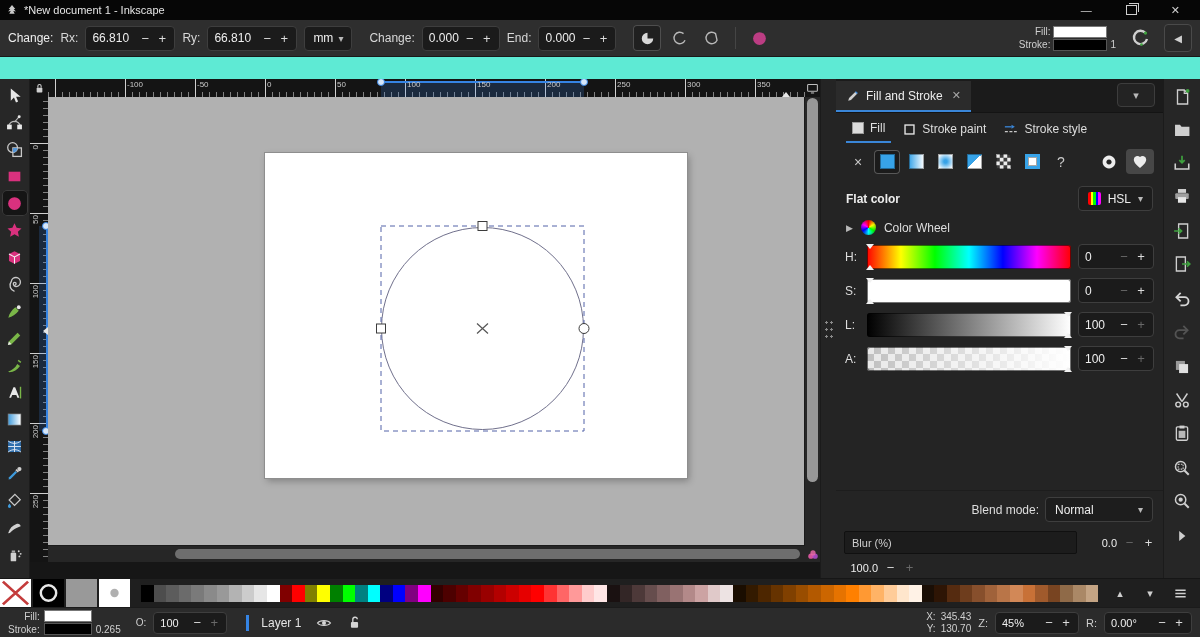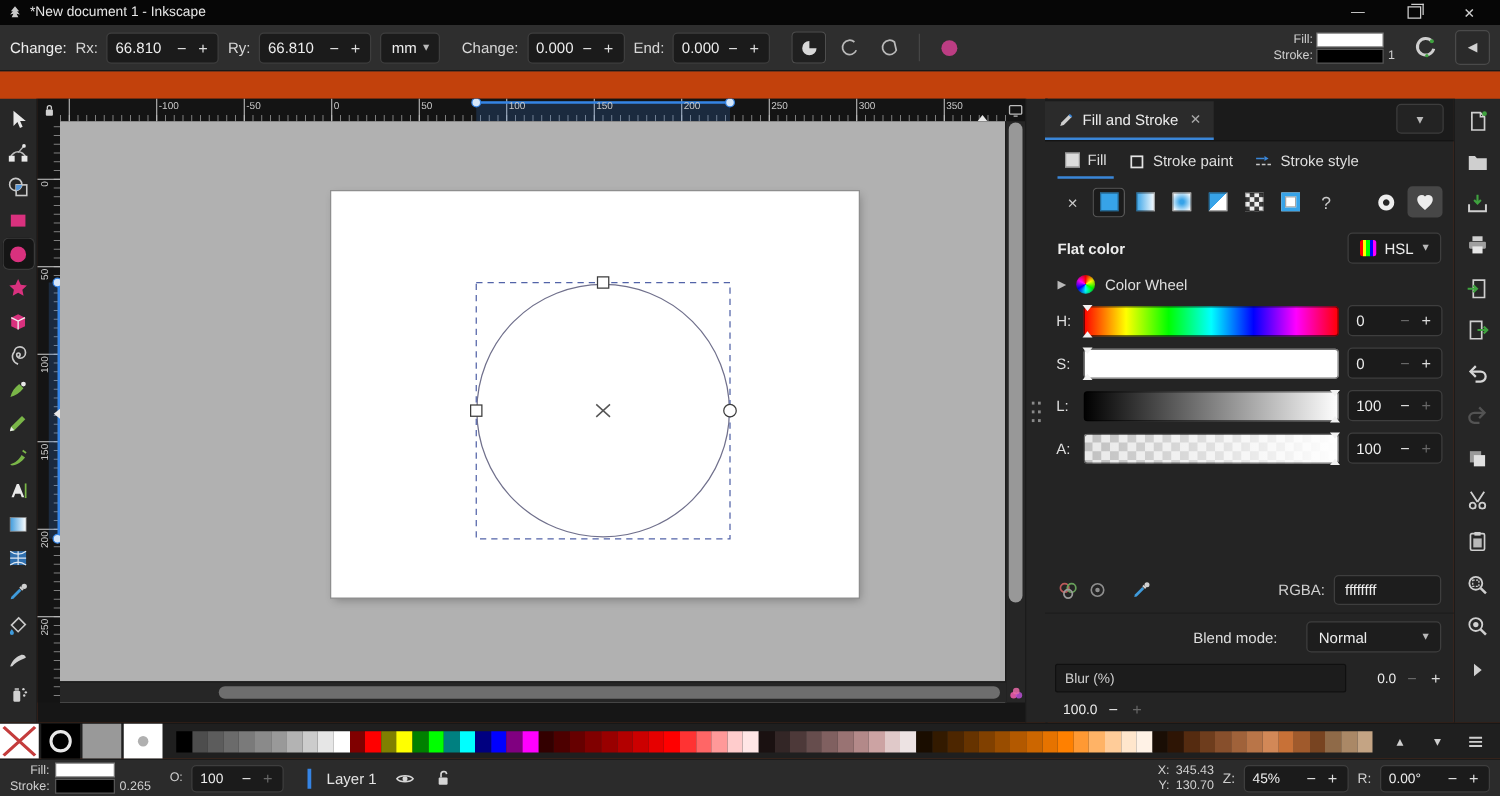--- a/index.html
+++ b/index.html
@@ -1,17 +1,17 @@
 <!DOCTYPE html>
 <html><head>
 <meta charset="utf-8">
 <style>
   html,body{margin:0;padding:0;background:#000;}
   body{width:1200px;height:637px;overflow:hidden;font-family:"Liberation Sans","DejaVu Sans",sans-serif;}
-  .app{position:relative;width:1200px;height:637px;background:#c2410c;color:#ddd;overflow:hidden;}
+  .app{position:relative;width:1200px;height:637px;background:#5eead4;color:#ddd;overflow:hidden;}
   svg{display:block}
   .dim{color:#686868 !important;}
 
   
   .titlebar{height:20px;background:#060606;display:flex;align-items:center;padding:0 6px;font-size:11px;color:#e6e6e6;}
   .titlebar .logo{margin-right:6px;}
   .winbtns{margin-left:auto;display:flex;align-items:center;gap:34px;padding-right:14px;font-size:11px;color:#cfcfcf;}
   .restore-box{width:9px;height:8px;border:1px solid #cfcfcf;position:relative;background:#060606;}
   .restore-box::before{content:"";position:absolute;left:2px;top:-3px;width:9px;height:8px;border:1px solid #cfcfcf;border-bottom:none;border-left:none;}
 
@@ -122,21 +122,21 @@
   .sbar-l{background:linear-gradient(to right,#000,#fff);}
   .sbar-a{background:linear-gradient(to right,rgba(255,255,255,0),#fff),conic-gradient(#c0c0c0 0 25%,#e9e9e9 0 50%,#c0c0c0 0 75%,#e9e9e9 0);background-size:100% 100%,14px 14px;}
   .mark{position:absolute;top:0;bottom:0;width:0;}
   .mark::before{content:"";position:absolute;top:-1px;left:-4px;border:4px solid transparent;border-top:5px solid #f2f2f2;}
   .mark::after{content:"";position:absolute;bottom:-1px;left:-4px;border:4px solid transparent;border-bottom:5px solid #f2f2f2;}
   .mark.l{left:3px}.mark.r{right:3px}
   .spin.sm{width:76px;flex:none;}
   .pfill{flex:1;}
   .rgbarow{display:flex;align-items:center;gap:7px;padding:6px 10px;flex:none;}
   .rgba-input{width:86px;height:24px;box-sizing:border-box;background:#1d1d1d;border:1px solid #3e3e3e;border-radius:4px;display:flex;align-items:center;padding:0 8px;color:#ededed;}
-  .blendrow{display:flex;align-items:center;justify-content:flex-end;gap:23px;padding:6px 10px;flex:none;border-top:1px solid #1d1d1d;}
+  .blendrow{display:flex;align-items:center;justify-content:flex-end;gap:6px;padding:6px 10px;flex:none;border-top:1px solid #1d1d1d;}
   .blenddd{width:108px;height:25px;box-sizing:border-box;background:#1d1d1d;border:1px solid #3e3e3e;border-radius:4px;display:flex;align-items:center;padding:0 9px;color:#ededed;}
   .blenddd .cd{margin-left:auto;font-size:10px;color:#b9b9b9;}
   .fxrow{display:flex;align-items:center;gap:6px;padding:3px 8px;flex:none;}
   .fxbar{flex:1;height:23px;box-sizing:border-box;background:#1c1c1c;border:1px solid #101010;border-radius:2px;display:flex;align-items:center;padding:0 7px;color:#cfcfcf;font-size:11px;position:relative;overflow:hidden;}
   .fxbar .fillblue{position:absolute;inset:0;background:#1f63b8;}
   .fxbar span{position:relative;}
   .fxval{width:34px;text-align:right;color:#ededed;font-size:11px;}
   .fxpm{width:13px;text-align:center;color:#dcdcdc;font-size:13px;}
 
   
@@ -565,40 +565,20 @@
             <i class="mark r"></i>
           </div>
         <div class="spin sm">
           <span class="val">100</span>
           <span class="minus">−</span>
           <span class="plus dim">+</span>
         </div>
       </div>
     </div>
     <div class="pfill"></div>
-    <div class="rgbarow">
-      <svg viewBox="0 0 16 16" width="17" height="17">
-          <circle cx="5.4" cy="6" r="3.2" fill="none" stroke="#bb5a5a" stroke-width="1.3"></circle>
-          <circle cx="10.6" cy="6" r="3.2" fill="none" stroke="#67a05a" stroke-width="1.3"></circle>
-          <circle cx="8" cy="10.4" r="3.2" fill="none" stroke="#9a9a9a" stroke-width="1.3"></circle>
-        </svg>
-      <svg viewBox="0 0 16 16" width="16" height="16">
-          <circle cx="8" cy="8" r="5" fill="none" stroke="#8e8e8e" stroke-width="1.3"></circle>
-          <circle cx="8" cy="8" r="1.8" fill="#8e8e8e"></circle>
-        </svg>
-      <svg viewBox="0 0 16 16" width="16" height="16" style="margin-left:12px">
-          <path d="M2.4 13.6l.5-2 6-6 1.5 1.5-6 6z" fill="#3f9bdc"></path>
-          <path d="M9.4 4.4l2.2 2.2" stroke="#d0d0d0" stroke-width="1.6"></path>
-          <circle cx="12.6" cy="3.8" r="2" fill="#d0d0d0"></circle>
-        </svg>
-      <span style="margin-left:auto;color:#cfcfcf">RGBA:</span>
-      <div class="rgba-input">
-          <span>ffffffff</span>
-        </div>
-    </div>
     <div class="blendrow">
       <span style="color:#dedede">Blend mode:</span>
       <div class="blenddd">
         <span>Normal</span>
         <span class="cd">▾</span>
       </div>
     </div>
     <div class="fxrow">
       <div class="fxbar">
           <span>Blur (%)</span>

